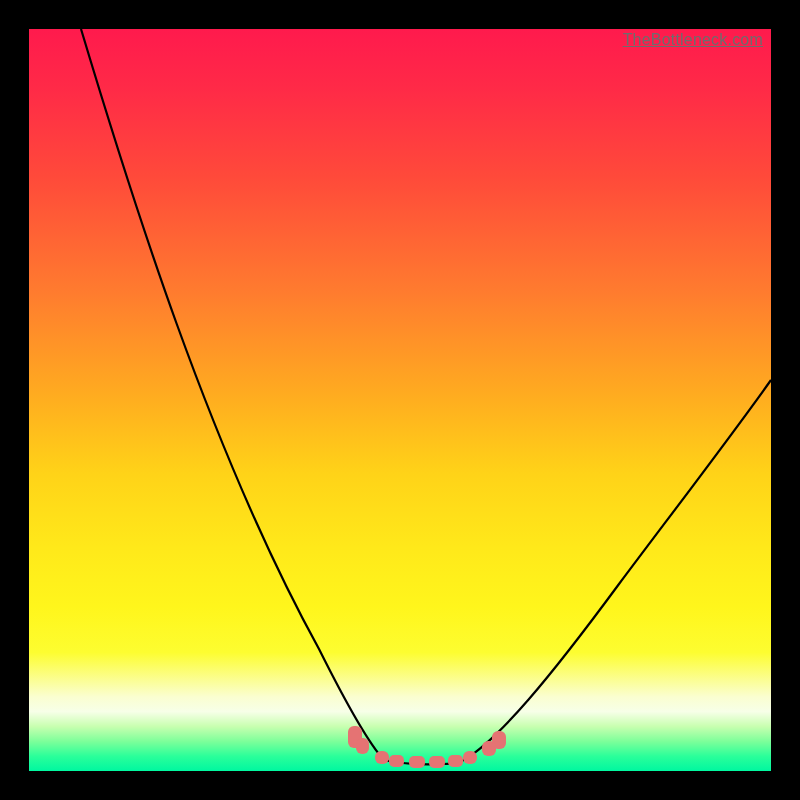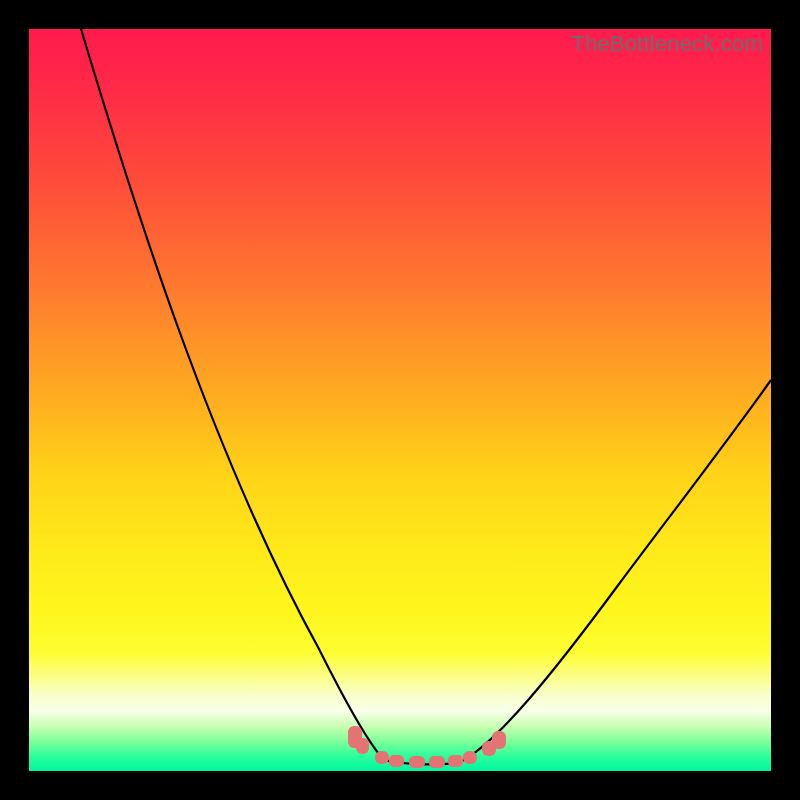--- a/index.html
+++ b/index.html
@@ -33,24 +33,25 @@
       #7dff9a 96%,
       #2bff9a 98%,
       #00f7a0 100%
     );
   }
   .watermark {
     position: absolute;
     top: 2px;
     right: 8px;
     color: #6d6d6d;
-    font-size: 22px;
+    font-size: 16px;
     font-weight: 500;
     letter-spacing: 0.2px;
     user-select: none;
+    text-decoration: underline;
   }
   svg.curve {
     position: absolute;
     left: 0;
     top: 0;
     width: 742px;
     height: 742px;
     overflow: visible;
   }
   .curve path.line {

